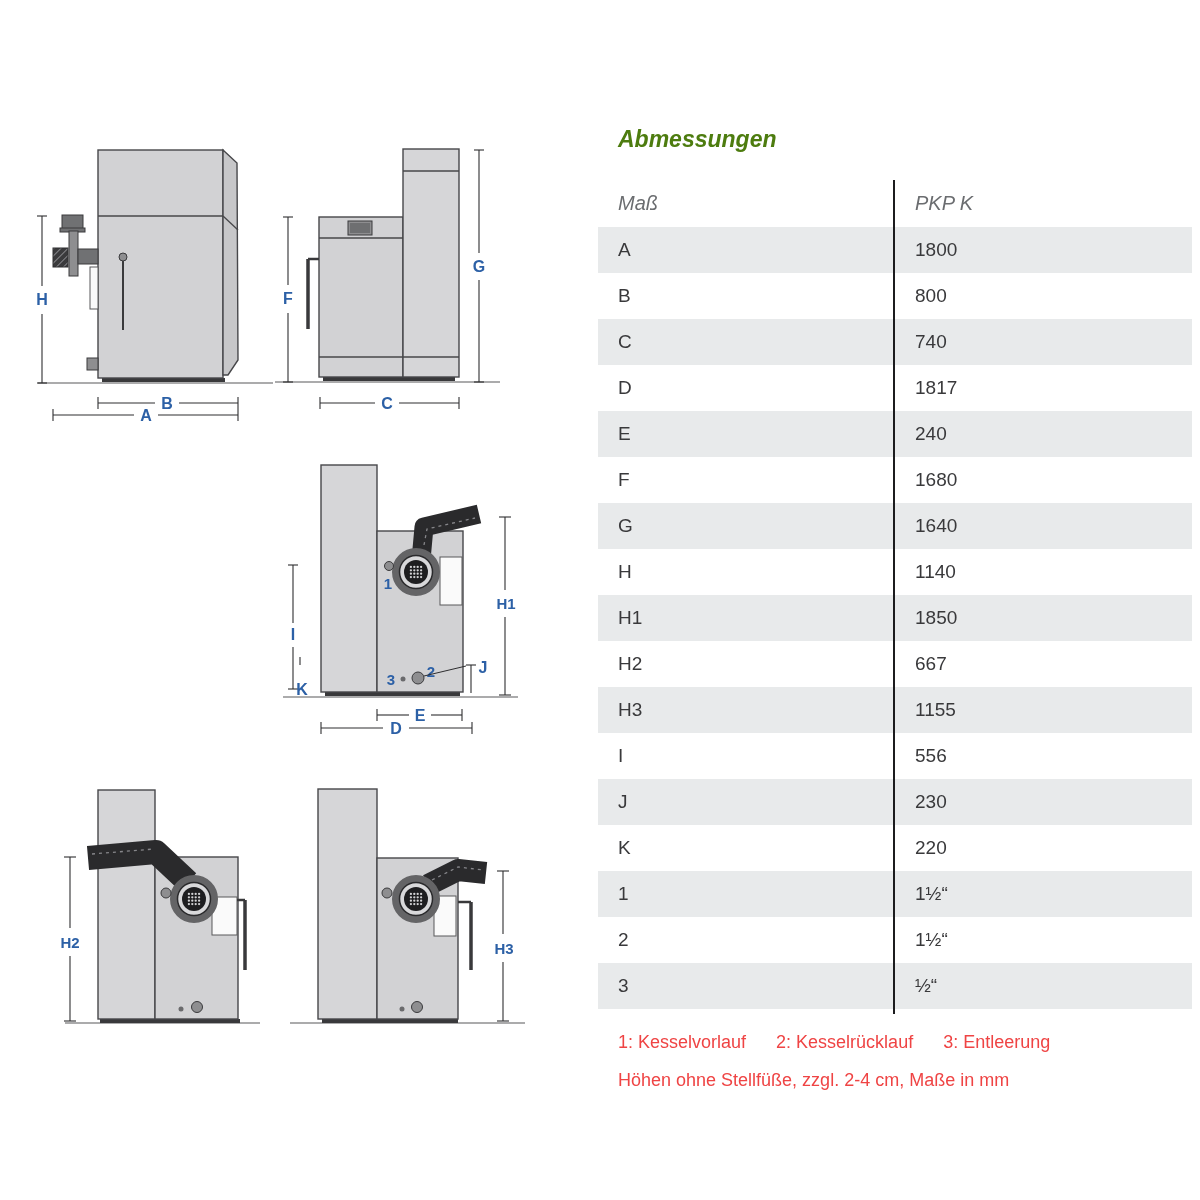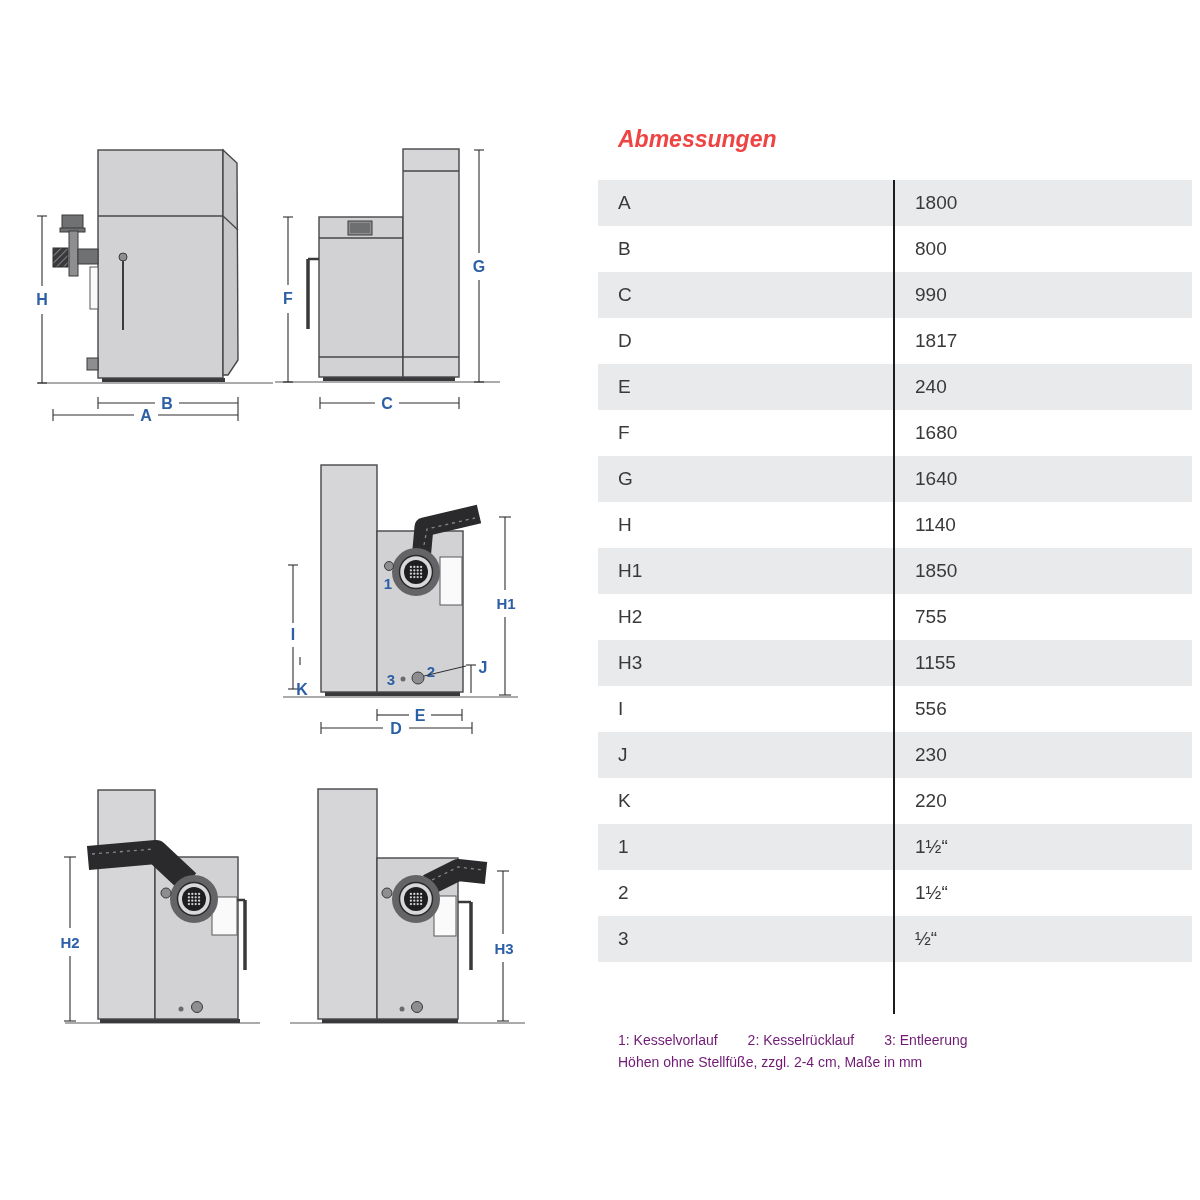--- a/index.html
+++ b/index.html
@@ -5,34 +5,34 @@
   html,body { margin:0; padding:0; background:#ffffff; }
   #page {
     position:relative; width:1200px; height:1200px; overflow:hidden;
     background:#ffffff; font-family:"Liberation Sans", sans-serif;
   }
   svg.drawing { position:absolute; }
 
   
   .title {
     position:absolute; left:618px; top:126px;
-    font-size:23px; font-weight:bold; font-style:italic; color:#ef4444;
+    font-size:23px; font-weight:bold; font-style:italic; color:#4d7c0f;
   }
   .dims-table { position:absolute; left:598px; top:180px; width:594px; }
   .vline { position:absolute; left:295px; top:0; width:2px; height:834px; background:#1c1c1e; }
   .thead { height:47px; display:flex; align-items:center; font-style:italic; font-size:20px; color:#6b6d70; }
   .c1 { width:295px; padding-left:20px; box-sizing:border-box; flex:none; }
   .c2 { padding-left:22px; }
   .trow { height:46px; display:flex; align-items:center; font-size:19px; color:#39393b; }
   .rows .trow:nth-child(odd) { background:#e8eaeb; }
-  .footnotes { position:absolute; left:618px; top:1032px; font-size:14px; color:#701a75; }
+  .footnotes { position:absolute; left:618px; top:1032px; font-size:18px; color:#ef4444; }
   .fn-line1 { white-space:nowrap; }
   .fn-line1 .fn-part { margin-right:30px; }
   .fn-line1 .fn-part:last-child { margin-right:0; }
-  .fn-line2 { margin-top:6px; white-space:nowrap; }
+  .fn-line2 { margin-top:17px; white-space:nowrap; }
 
   
   .body-fill   { fill:#d2d2d4; stroke:#47474a; stroke-width:1.4; }
   .side-fill   { fill:#c7c7c9; stroke:#47474a; stroke-width:1.4; }
   .hopper-fill { fill:#d6d6d8; stroke:#47474a; stroke-width:1.4; }
   .panel-line  { stroke:#47474a; stroke-width:1.3; fill:none; }
   .mid-gray    { fill:#8e8e90; stroke:#3a3a3c; stroke-width:1; }
   .dk-gray     { fill:#707173; stroke:#3a3a3c; stroke-width:1; }
   .base        { fill:#39393b; }
   .ground      { stroke:#8f8f91; stroke-width:1.6; }
@@ -253,32 +253,36 @@
     <line class="dim" x1="223" y1="101" x2="223" y2="164"></line>
     <line class="dim" x1="223" y1="192" x2="223" y2="251"></line>
     <line class="dim" x1="217" y1="251" x2="229" y2="251"></line>
     <text class="dim-label small" x="224" y="184">H3</text>
   </svg>
 
   <div class="title">Abmessungen</div>
 
   <div class="dims-table">
     <div class="vline"></div>
+    <div class="thead">
+      <div class="c1">Maß</div>
+      <div class="c2">PKP K</div>
+    </div>
     <div class="rows">
       <div class="trow">
           <div class="c1">A</div>
           <div class="c2">1800</div>
         </div>
       <div class="trow">
           <div class="c1">B</div>
           <div class="c2">800</div>
         </div>
       <div class="trow">
           <div class="c1">C</div>
-          <div class="c2">990</div>
+          <div class="c2">740</div>
         </div>
       <div class="trow">
           <div class="c1">D</div>
           <div class="c2">1817</div>
         </div>
       <div class="trow">
           <div class="c1">E</div>
           <div class="c2">240</div>
         </div>
       <div class="trow">
@@ -292,21 +296,21 @@
       <div class="trow">
           <div class="c1">H</div>
           <div class="c2">1140</div>
         </div>
       <div class="trow">
           <div class="c1">H1</div>
           <div class="c2">1850</div>
         </div>
       <div class="trow">
           <div class="c1">H2</div>
-          <div class="c2">755</div>
+          <div class="c2">667</div>
         </div>
       <div class="trow">
           <div class="c1">H3</div>
           <div class="c2">1155</div>
         </div>
       <div class="trow">
           <div class="c1">I</div>
           <div class="c2">556</div>
         </div>
       <div class="trow">

